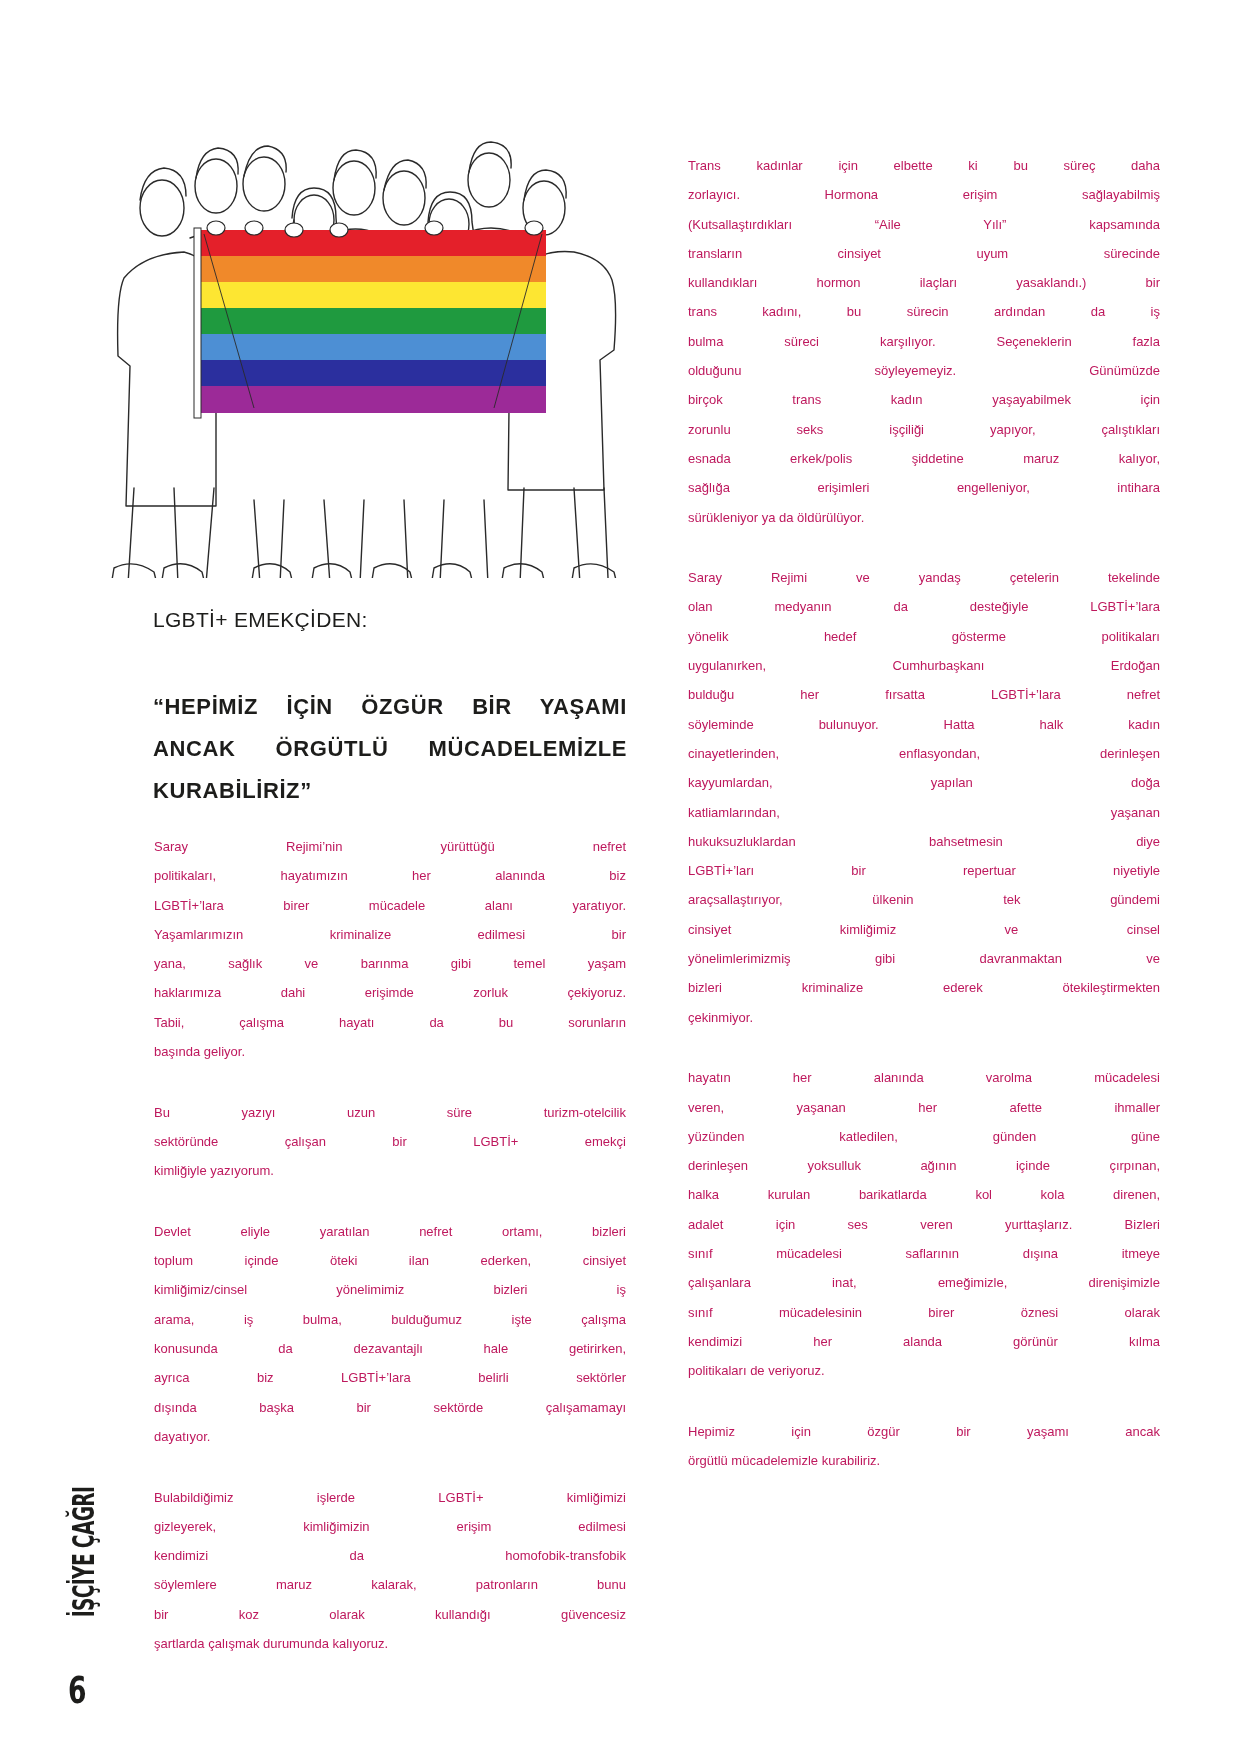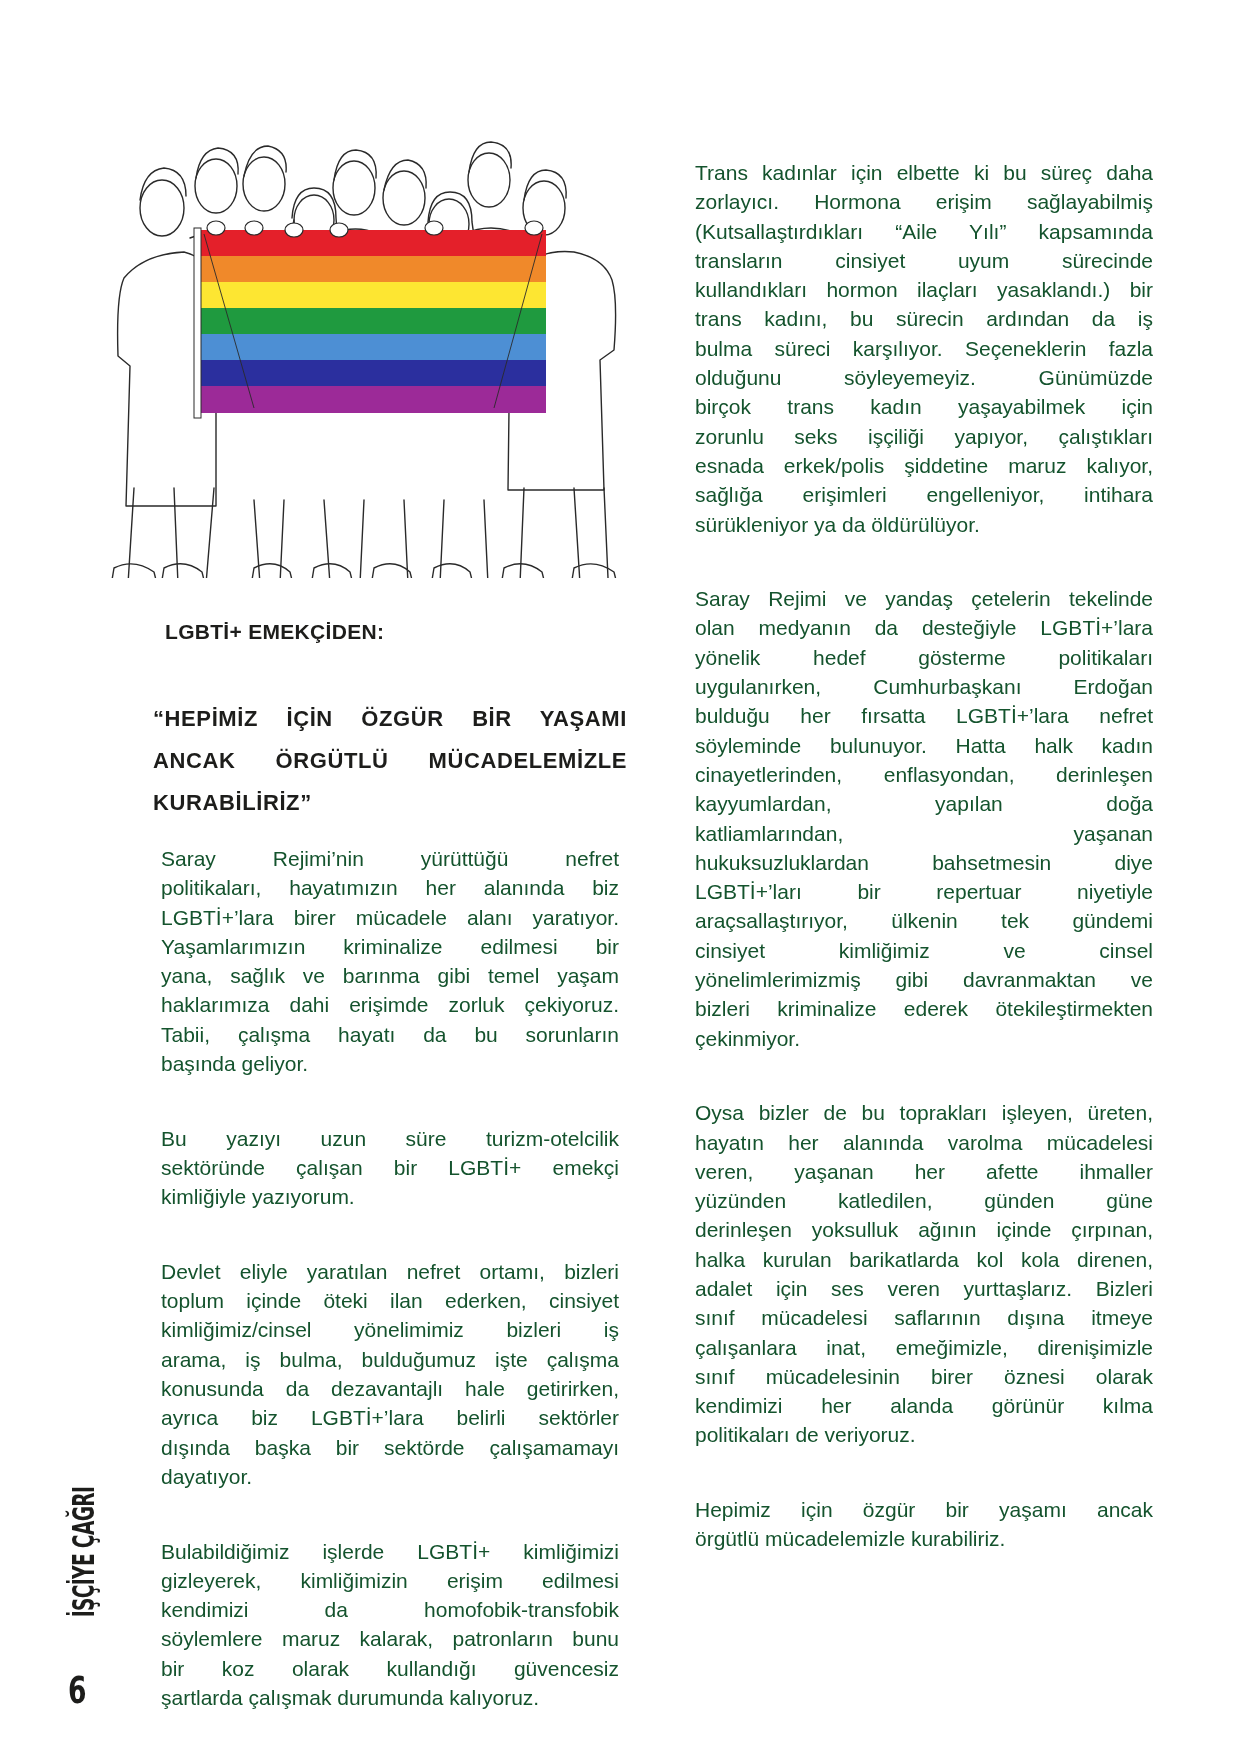--- a/index.html
+++ b/index.html
@@ -8,26 +8,26 @@
 
   
   .illustration { position: absolute; left: 104px; top: 128px; width: 532px; height: 450px; }
   .illustration svg { width: 100%; height: 100%; display: block; }
 
   
   .col { position: absolute; }
   .col-left { left: 153px; top: 600px; width: 474px; }
   .col-right { left: 687px; top: 150px; width: 474px; }
 
-  .kicker { font-weight: 700; font-size: 21px; letter-spacing: 0.3px; margin: 12px; height: 40px; line-height: 40px; color: #1d1d1b; }
+  .kicker { font-weight: 400; font-size: 21px; letter-spacing: 0.3px; margin: 0; height: 40px; line-height: 40px; color: #1d1d1b; }
   .headline { margin-top: 46px; font-weight: 700; font-size: 22px; letter-spacing: 0.6px; line-height: 42px; color: #1d1d1b; }
   .headline .ln { display: block; text-align: justify; text-align-last: justify; white-space: nowrap; }
   .headline .ln.last { text-align-last: left; }
 
-  .para { font-size: 21px; line-height: 29.3px; color: #14532d; margin: 8px; }
+  .para { font-size: 13px; line-height: 29.3px; color: #be185d; margin: 1px; }
   .para .ln { display: block; text-align: justify; text-align-last: justify; white-space: nowrap; }
   .para .ln.last { text-align-last: left; }
   .gap { height: 29.3px; }
 
   .col-left .first-para { margin-top: 20px; }
 
   
   .brand { position: absolute; left: 58px; top: 1462px; width: 50px; height: 180px; }
   .brand-text { position: absolute; left: 50%; top: 50%; transform: translate(-50%, -50%) rotate(-90deg); font-family: "DejaVu Sans", sans-serif; font-weight: 700; font-size: 30px; letter-spacing: -1px; white-space: nowrap; color: #1d1d1b; transform-origin: center center; }
   .brand-text span { display: inline-block; transform: scaleX(0.62); transform-origin: center; }
@@ -179,21 +179,20 @@
       <span class="ln">hukuksuzluklardan bahsetmesin diye</span>
       <span class="ln">LGBTİ+’ları bir repertuar niyetiyle</span>
       <span class="ln">araçsallaştırıyor, ülkenin tek gündemi</span>
       <span class="ln">cinsiyet kimliğimiz ve cinsel</span>
       <span class="ln">yönelimlerimizmiş gibi davranmaktan ve</span>
       <span class="ln">bizleri kriminalize ederek ötekileştirmekten</span>
       <span class="ln last">çekinmiyor.</span>
     </p>
     <div class="gap"></div>
     <p class="para">
-      <span class="ln">Oysa bizler de bu toprakları işleyen, üreten,</span>
       <span class="ln">hayatın her alanında varolma mücadelesi</span>
       <span class="ln">veren, yaşanan her afette ihmaller</span>
       <span class="ln">yüzünden katledilen, günden güne</span>
       <span class="ln">derinleşen yoksulluk ağının içinde çırpınan,</span>
       <span class="ln">halka kurulan barikatlarda kol kola direnen,</span>
       <span class="ln">adalet için ses veren yurttaşlarız. Bizleri</span>
       <span class="ln">sınıf mücadelesi saflarının dışına itmeye</span>
       <span class="ln">çalışanlara inat, emeğimizle, direnişimizle</span>
       <span class="ln">sınıf mücadelesinin birer öznesi olarak</span>
       <span class="ln">kendimizi her alanda görünür kılma</span>

